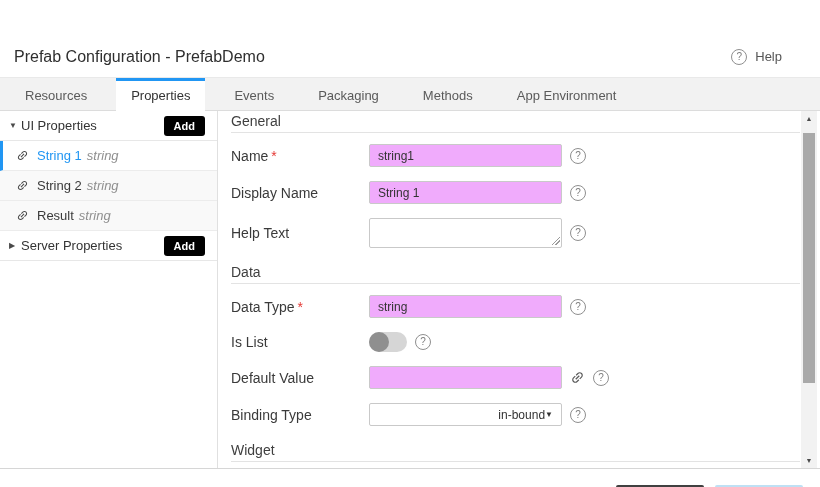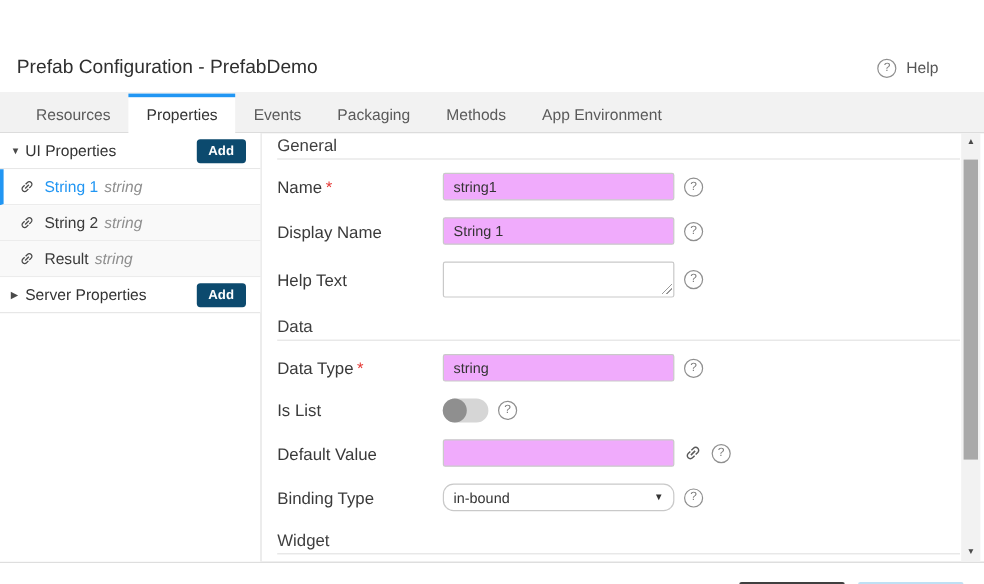--- a/index.html
+++ b/index.html
@@ -13,35 +13,35 @@
   .hdr { height:42px; display:flex; align-items:center; justify-content:space-between;
          padding:0 38px 0 14px; border-bottom:1px solid #e9e9e9; background:#fff; }
   .hdr-title { font-size:16px; color:#2f2f2f; }
   .help-area { display:flex; align-items:center; gap:8px; font-size:13px; color:#555; cursor:pointer; }
   .help-circle { width:16px; height:16px; min-width:16px; border:1px solid #8f8f8f; border-radius:50%;
                  color:#7d7d7d; font-size:10px; line-height:14px; display:inline-flex;
                  align-items:center; justify-content:center; }
 
   
   .tabbar { height:33px; background:#f2f2f2; border-bottom:1px solid #dcdcdc;
-            display:flex; align-items:stretch; padding-left:15px; }
+            display:flex; align-items:stretch; padding-left:10px;gap:14px; }
   .tab { padding:0 15px; display:flex; align-items:center; font-size:13px; color:#5a5a5a;
          border-top:3px solid transparent; cursor:pointer; position:relative; }
   .tab.active { background:#fff; border-top-color:#2196f3; color:#333; }
   .tab.active::after { content:""; position:absolute; left:0; right:0; bottom:-1px; height:1px; background:#fff; }
 
   
   .main { display:flex; height:357px; position:relative; }
 
   
   .sidebar { width:218px; min-width:218px; border-right:1px solid #e0e0e0; background:#fff; }
   .shead { height:30px; display:flex; align-items:center; padding:0 12px 0 9px;
            border-bottom:1px solid #e7e7e7; font-size:13px; color:#333; background:#fff; }
   .caret { font-size:8px; color:#4a4a4a; width:12px; min-width:12px; }
-  .add-btn { margin-left:auto; background:#0c4a6e; color:#fff; font-size:11px; font-weight:bold;
+  .add-btn { margin-left:auto; background:#000000; color:#fff; font-size:11px; font-weight:bold;
              border:none; border-radius:3px; padding:4px 10px; cursor:pointer; font-family:inherit; }
   .sitem { height:30px; display:flex; align-items:center; padding-left:16px;
            border-bottom:1px solid #ececec; background:#f9f9f9; font-size:13px; cursor:pointer; }
   .sitem.selected { background:#fff; border-left:3px solid #2196f3; padding-left:13px; }
   .chain { display:inline-flex; align-items:center; }
   .chain svg { transform:rotate(-45deg); }
   .iname { margin-left:8px; color:#3a3a3a; }
   .sitem.selected .iname { color:#2196f3; }
   .itype { margin-left:5px; font-style:italic; color:#8f8f8f; font-size:13px; }
 
@@ -53,22 +53,22 @@
   .flabel { width:138px; min-width:138px; font-size:14px; color:#3a3a3a; }
   .req { color:#e53935; margin-left:3px; }
   .finput { width:193px; height:23px; border:1px solid #c9c9c9; border-radius:2px; padding:0 8px;
             font-size:12px; color:#333; font-family:inherit; background:#f0abfc; }
   .ta-wrap { position:relative; display:inline-flex; }
   .ftextarea { width:193px; height:30px; border:1px solid #c9c9c9; border-radius:2px; padding:3px 8px;
                font-size:12px; color:#333; font-family:inherit; resize:none; background:#fff; }
   .ta-resize { position:absolute; right:2px; bottom:3px; width:9px; height:9px; pointer-events:none;
                background:linear-gradient(135deg, transparent 50%, #9a9a9a 50%, #9a9a9a 58%,
                           transparent 58%, transparent 72%, #9a9a9a 72%, #9a9a9a 80%, transparent 80%); }
-  .fselect { width:193px; height:23px; border:1px solid #c9c9c9; border-radius:9px; background:#fff;
-             display:flex; align-items:center; justify-content:space-between; padding:0 8px;
+  .fselect { width:193px; height:23px; border:1px solid #c9c9c9; border-radius:2px; background:#fff;
+             display:flex; align-items:center; justify-content:flex-end; padding:0 8px;
              font-size:12px; color:#333; cursor:pointer; }
   .sel-arrow { font-size:8px; color:#333; }
   .toggle { width:38px; height:20px; min-width:38px; background:#d6d6d6; border-radius:10px;
             position:relative; cursor:pointer; }
   .knob { width:20px; height:20px; background:#8f8f8f; border-radius:50%; position:absolute; left:0; top:0; }
   .frow .help-circle { margin-left:8px; cursor:pointer; }
   .bind-icon { display:inline-flex; align-items:center; margin-left:8px; cursor:pointer; }
   .bind-icon svg { transform:rotate(-45deg); }
 
   

